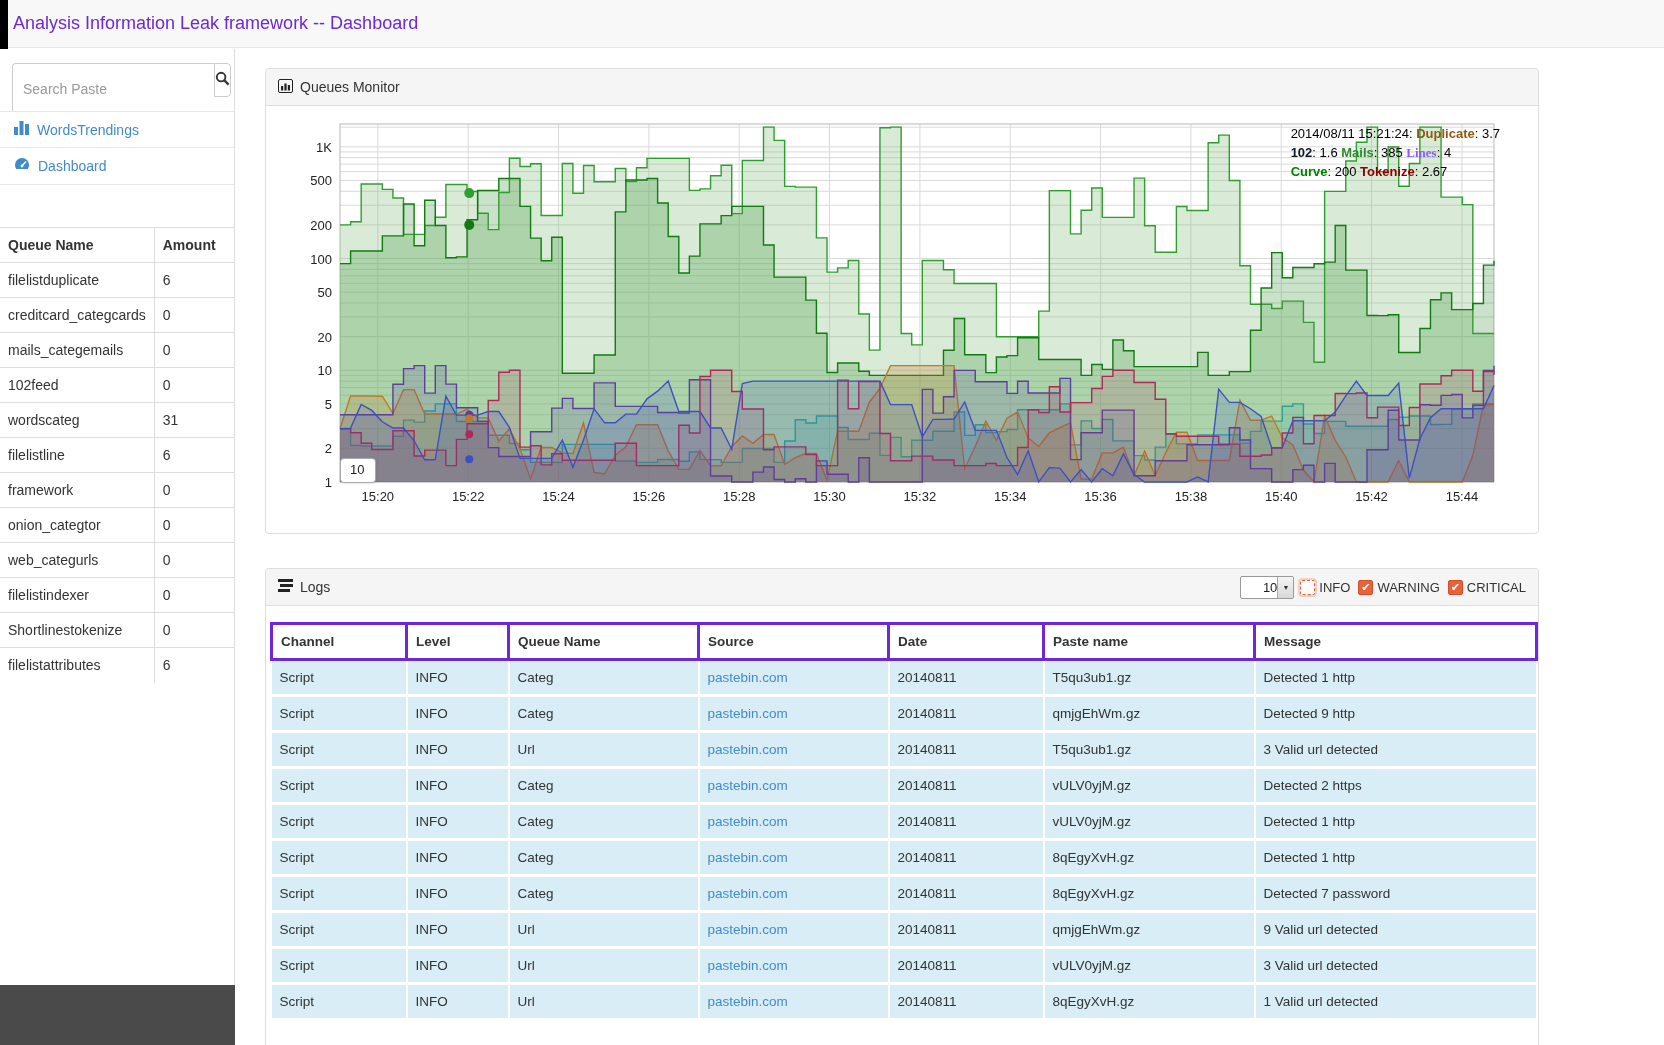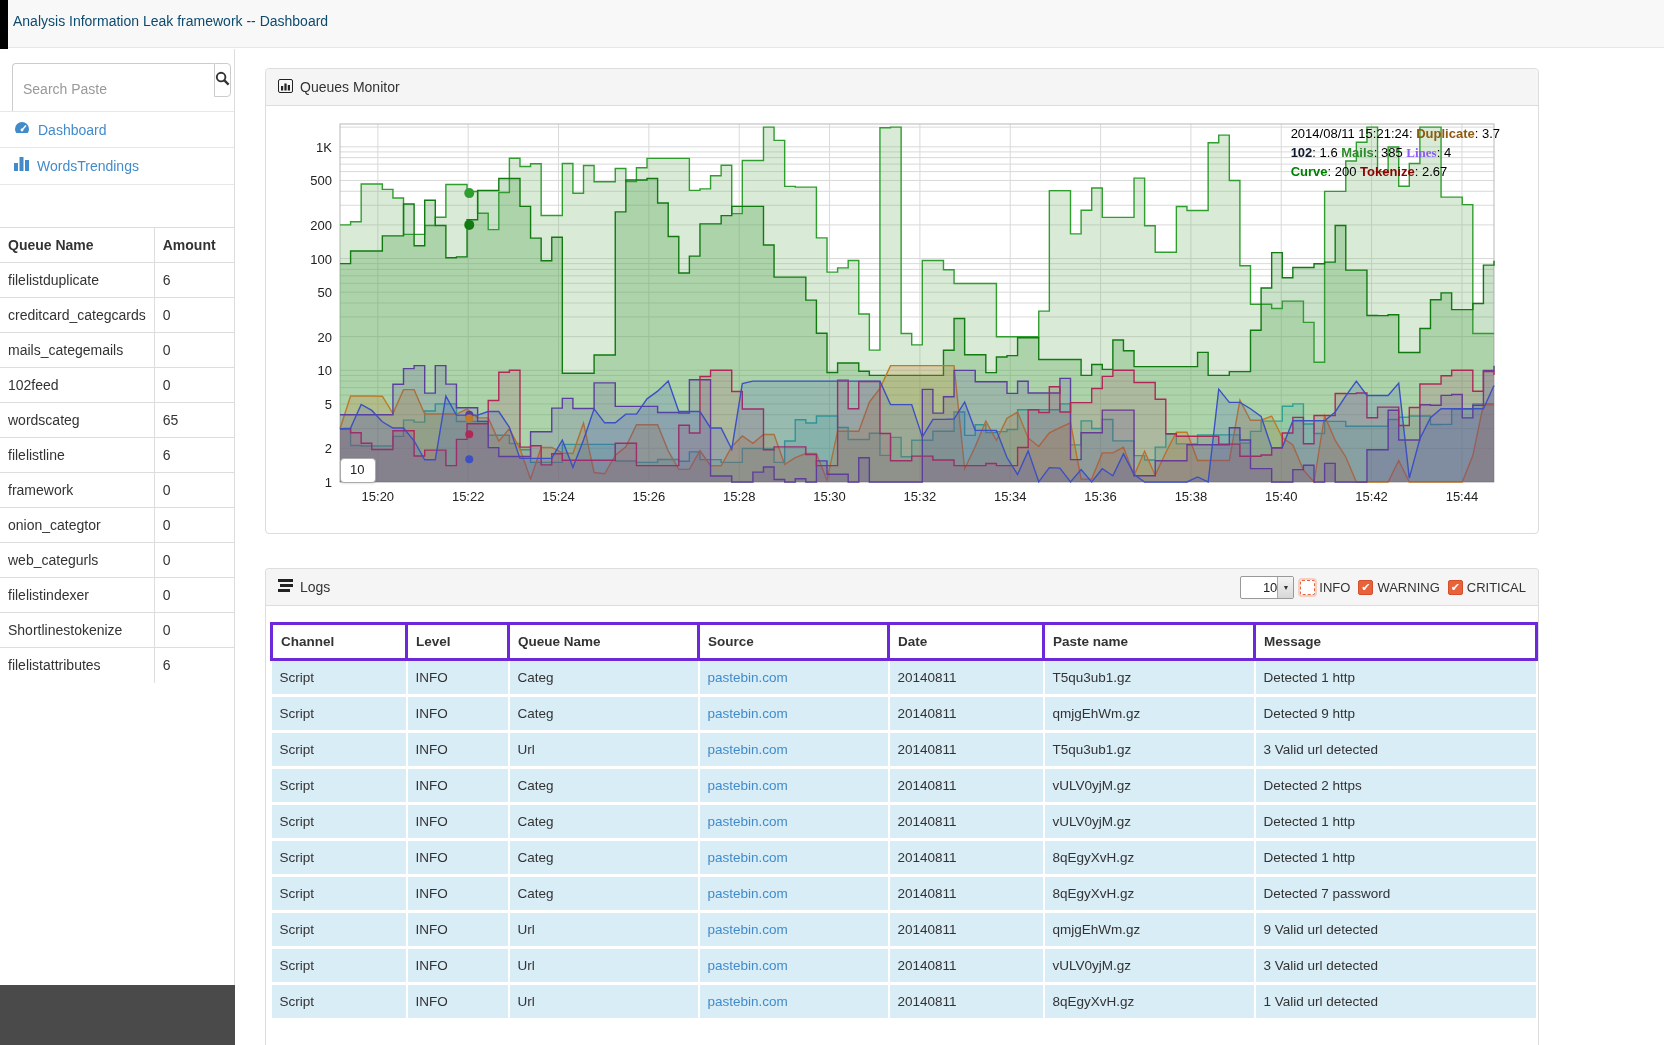--- a/index.html
+++ b/index.html
@@ -2,21 +2,21 @@
 <html><head>
 <meta charset="utf-8">
 <style>
   * { margin:0; padding:0; box-sizing:border-box; }
   html,body { width:1664px; height:1045px; background:#fff; font-family:"Liberation Sans", sans-serif; color:#333; overflow:hidden; }
   .abs { position:absolute; }
   #stage { position:relative; width:1664px; height:1045px; background:#fff; }
 
   
   #navbar { left:0; top:0; width:1664px; height:48px; background:#f8f8f8; border-bottom:1px solid #e7e7e7; }
-  #navbar .title { position:absolute; left:13px; top:13px; font-size:14px; color:#0c4a6e; }
+  #navbar .title { position:absolute; left:13px; top:13px; font-size:18px; color:#6d28d9; }
   #edge-artifact { left:0; top:0; width:8px; height:49px; background:#000; }
   #bottom-artifact { left:0; top:985px; width:235px; height:60px; background:#4a4a4a; }
 
   
   #sidebar { left:0; top:49px; width:235px; height:936px; background:#fff; border-right:1px solid #ddd; }
   .search-group { position:absolute; left:12px; top:14px; width:211px; height:34px; display:flex; }
   .search-input { flex:1; height:52px; border:1px solid #ccc; border-right:none; border-radius:4px 0 0 4px; padding:0 10px; font-size:14px; color:#555; font-family:"Liberation Sans",sans-serif; outline:none; }
   .search-input::placeholder { color:#999; }
   .search-btn { width:40px; height:34px; background:#fff; border:1px solid #ccc; border-radius:0 4px 4px 0; cursor:pointer; display:flex; align-items:center; justify-content:center; }
   .side-nav { position:absolute; left:0; top:62px; width:234px; }
@@ -79,38 +79,38 @@
           <svg width="15" height="15" viewBox="0 0 16 16">
               <circle cx="6.5" cy="6.5" r="4.6" fill="none" stroke="#333" stroke-width="2"></circle>
               <line x1="10" y1="10" x2="14.5" y2="14.5" stroke="#333" stroke-width="2.4"></line>
             </svg>
         </span>
       </button>
     </div>
     <div class="side-nav">
       <div class="item">
         <span>
+          <svg width="15" height="14" viewBox="0 0 15 14">
+              <rect x="0" y="6" width="4" height="8" fill="#428bca"></rect>
+              <rect x="5.5" y="0" width="4" height="14" fill="#428bca"></rect>
+              <rect x="11" y="3" width="4" height="11" fill="#428bca"></rect>
+            </svg>
+        </span>
+        <span>WordsTrendings</span>
+      </div>
+      <div class="item">
+        <span>
           <svg width="16" height="14" viewBox="0 0 16 14">
               <path d="M8 1a7 7 0 0 0-7 7 7 7 0 0 0 1.2 3.9h11.6A7 7 0 0 0 15 8a7 7 0 0 0-7-7z" fill="#428bca"></path>
               <line x1="8" y1="9" x2="12" y2="4.5" stroke="#fff" stroke-width="1.4"></line>
               <circle cx="8" cy="9" r="1.4" fill="#fff"></circle>
             </svg>
         </span>
         <span>Dashboard</span>
       </div>
-      <div class="item">
-        <span>
-          <svg width="15" height="14" viewBox="0 0 15 14">
-              <rect x="0" y="6" width="4" height="8" fill="#428bca"></rect>
-              <rect x="5.5" y="0" width="4" height="14" fill="#428bca"></rect>
-              <rect x="11" y="3" width="4" height="11" fill="#428bca"></rect>
-            </svg>
-        </span>
-        <span>WordsTrendings</span>
-      </div>
     </div>
 
     <table class="queue-table">
       <thead>
         <tr>
           <th>Queue Name</th>
           <th>Amount</th>
         </tr>
       </thead>
       <tbody>
@@ -125,21 +125,21 @@
           <tr>
             <td>mails_categemails</td>
             <td>0</td>
           </tr>
           <tr>
             <td>102feed</td>
             <td>0</td>
           </tr>
           <tr>
             <td>wordscateg</td>
-            <td>65</td>
+            <td>31</td>
           </tr>
           <tr>
             <td>filelistline</td>
             <td>6</td>
           </tr>
           <tr>
             <td>framework</td>
             <td>0</td>
           </tr>
           <tr>

